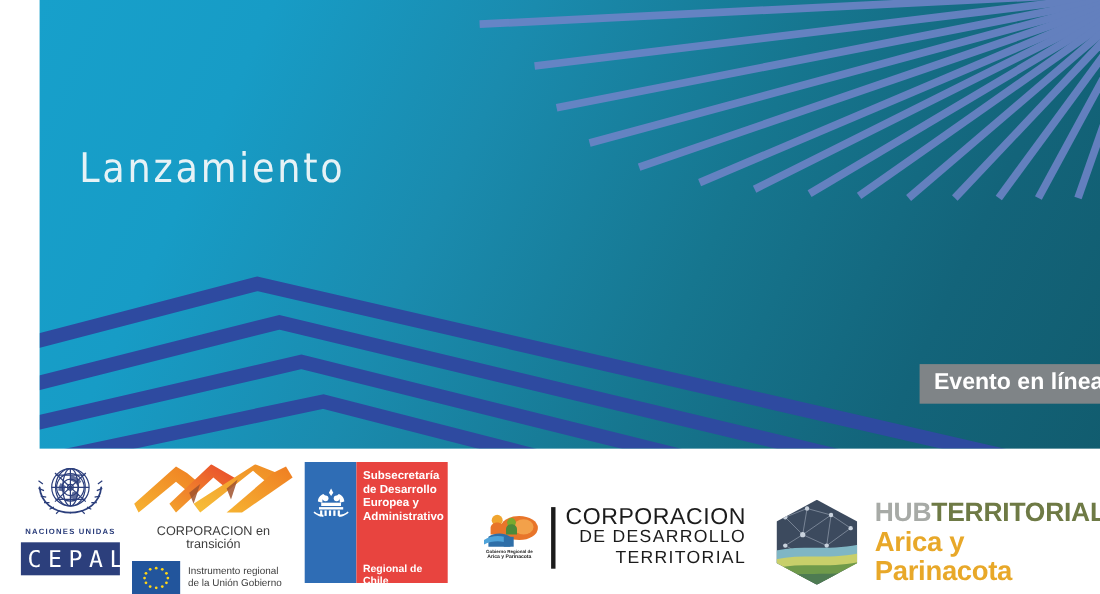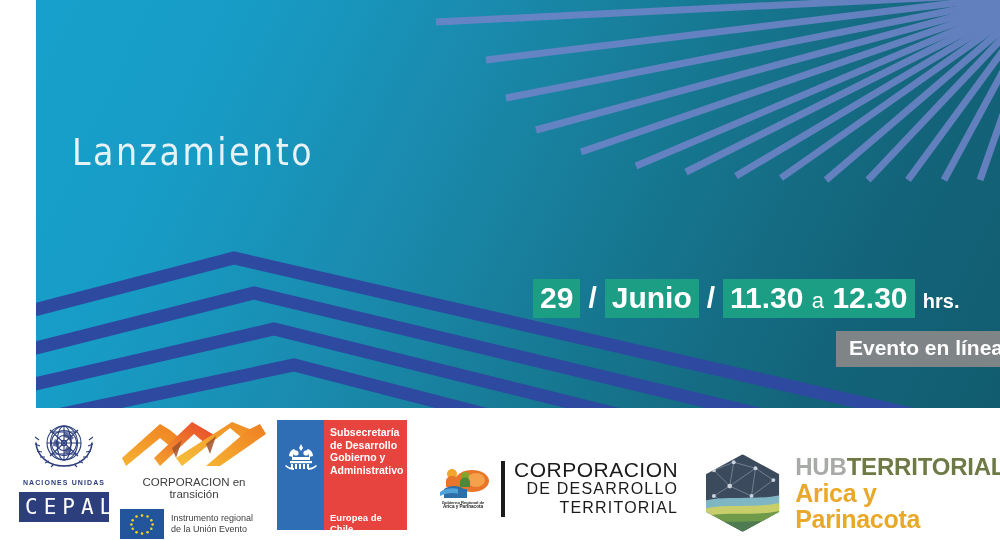--- a/index.html
+++ b/index.html
@@ -108,23 +108,20 @@
           <polyline points="-40,393 238,329 1040,528"></polyline>
           <polyline points="-40,428 258,365 1040,566"></polyline>
         </g>
       </g>
     </svg>
 
     <div class="txt">
       <div class="lanzamiento">Lanzamiento</div>
 
 
-      <div class="dateline">
-        <span class="hl">29</span><span class="sep">/</span><span class="hl">Junio</span><span class="sep">/</span><span class="hl"><span>11.30</span> <span class="small">a</span> <span>12.30</span></span> <span class="smallb">hrs.</span>
-      </div>
 
       <div class="evento">Evento en línea</div>
     </div>
   </div>
 
   <div class="logos">
 
     <div class="logo un">
       <svg width="100" height="56" viewBox="0 0 100 56">
         <g stroke="#2c3f7c" fill="none" stroke-width="1.1">
@@ -196,21 +193,21 @@
             <circle cx="22" cy="24.4" r="1.25"></circle>
               <circle cx="16.5" cy="23.2" r="1.25"></circle>
             <circle cx="12.7" cy="19.8" r="1.25"></circle>
               <circle cx="11.4" cy="15.5" r="1.25"></circle>
             <circle cx="12.7" cy="11.2" r="1.25"></circle>
               <circle cx="16.5" cy="7.6" r="1.25"></circle>
           </g>
         </svg>
         <div class="eu-txt">
           <div>Instrumento regional</div>
-          <div>de la Unión Evento</div>
+          <div>de la Unión Gobierno</div>
         </div>
       </div>
     </div>
 
     <div class="logo sub">
       <div class="sub-blue"></div>
       <div class="sub-red"></div>
       <svg style="position:absolute;left:6px;top:22px" width="36" height="30" viewBox="0 0 36 30">
         <g fill="#ffffff">
           <path d="M18 2 l2 4 -2 3 -2 -3 z"></path>
@@ -227,24 +224,24 @@
           </g>
           <circle cx="13" cy="11" r="2.6"></circle>
             <circle cx="23" cy="11" r="2.6"></circle>
           <path d="M2 24 c3 3 7 4 9 4 l0 -2 c-3 0 -6 -1 -8 -3z"></path>
           <path d="M34 24 c-3 3 -7 4 -9 4 l0 -2 c3 0 6 -1 8 -3z"></path>
         </g>
       </svg>
       <div class="sub-t">
         <div>Subsecretaría</div>
         <div>de Desarrollo</div>
-        <div>Gobierno y</div>
+        <div>Europea y</div>
         <div>Administrativo</div>
       </div>
-      <div class="sub-g">Europea de Chile</div>
+      <div class="sub-g">Regional de Chile</div>
     </div>
 
     <div class="logo corp">
       <div>
         <svg width="62" height="44" viewBox="0 0 62 44">
           <ellipse cx="40" cy="16" rx="17" ry="11" fill="#e8752a"></ellipse>
           <ellipse cx="44" cy="15" rx="9" ry="7" fill="#f3a14a"></ellipse>
           <circle cx="20" cy="9" r="5" fill="#f0a52f"></circle>
           <path d="M14 16 c0 -3 3 -5 6 -5 c3 0 6 2 6 5 l0 6 l-12 0 z" fill="#e8752a"></path>
           <circle cx="33" cy="11" r="4" fill="#7aa92e"></circle>

